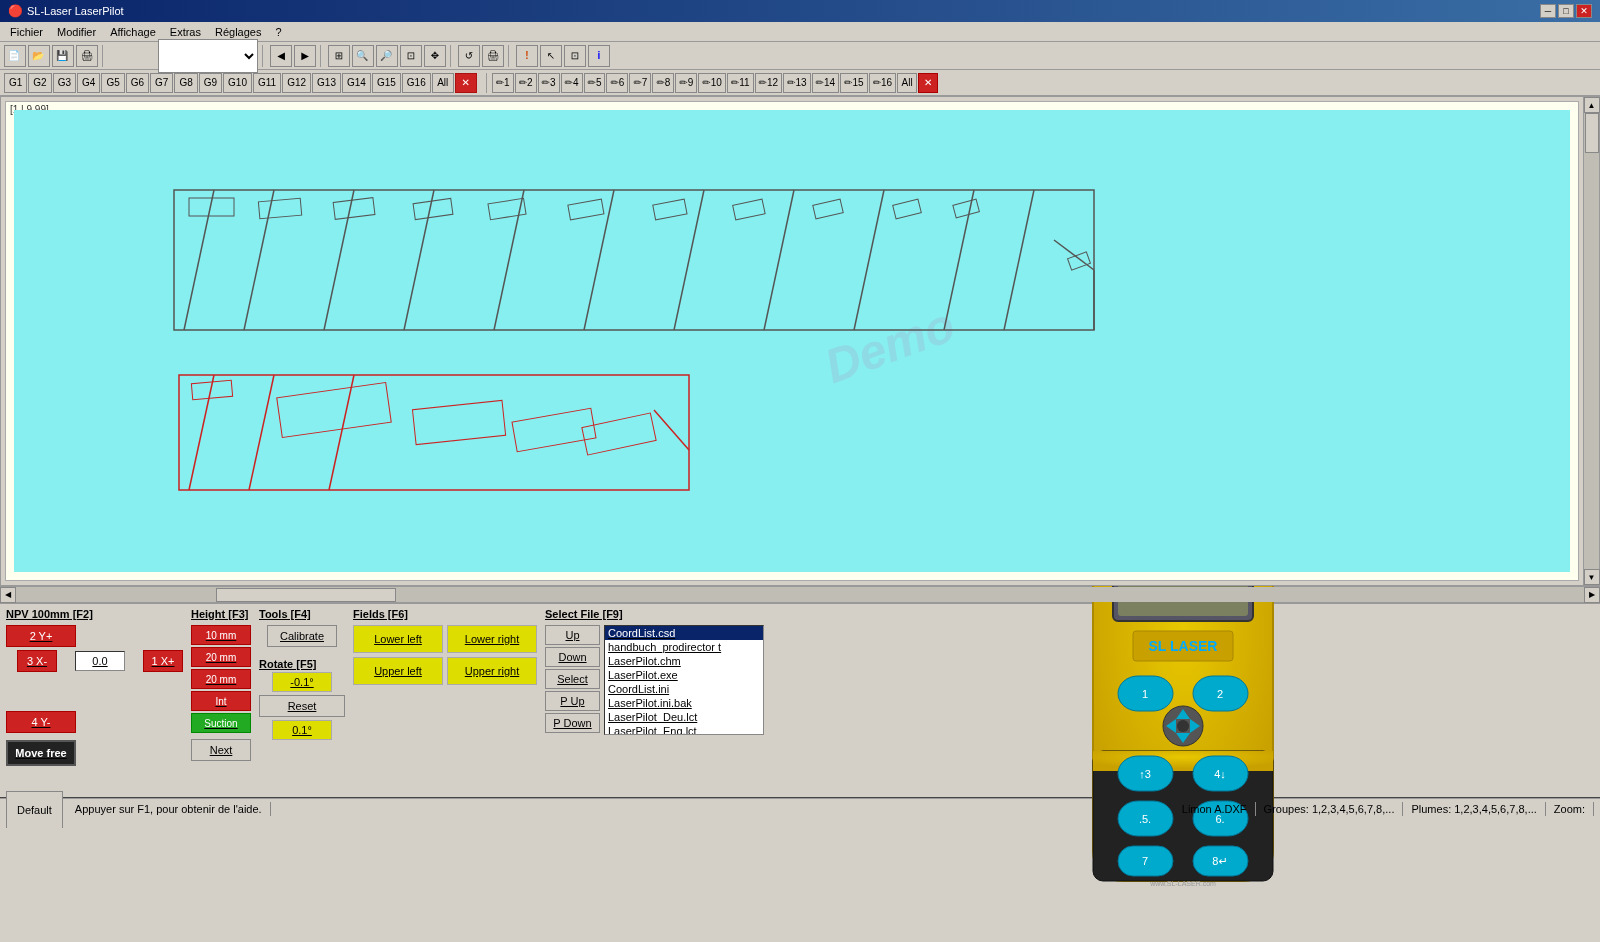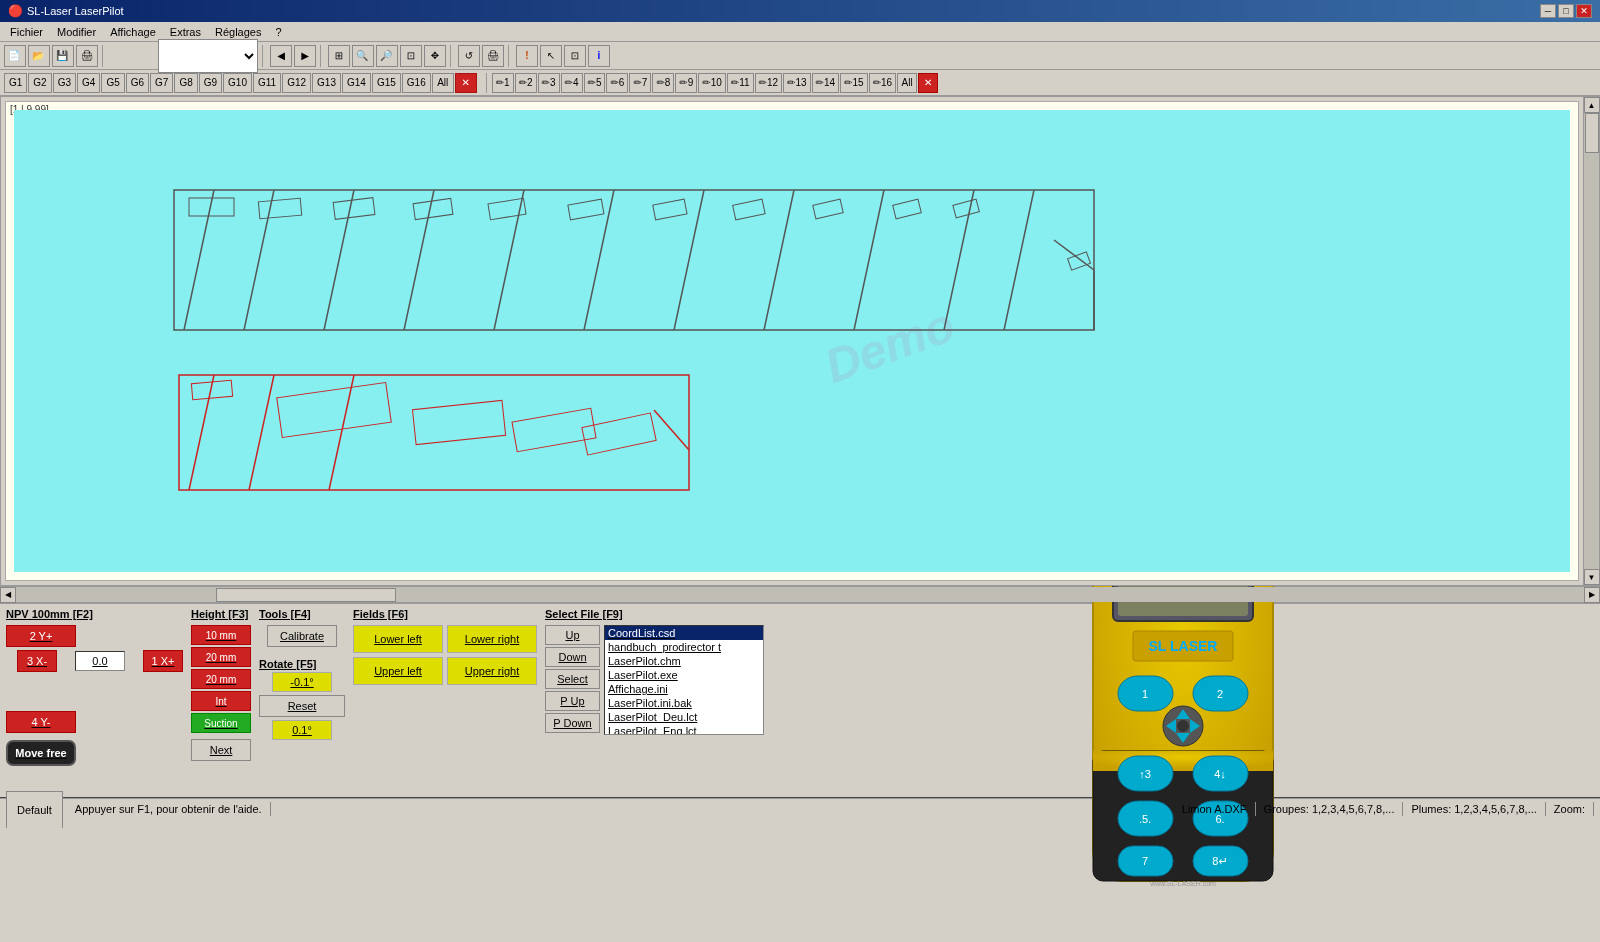--- a/index.html
+++ b/index.html
@@ -543,21 +543,21 @@
 
     <div class="ctrl-section">
       <div class="ctrl-title">NPV 100mm  [F2]</div>
       <button class="ctrl-btn ctrl-btn-red" style="width:70px;height:22px;">2 Y+</button>
       <div class="npv-grid">
         <button class="ctrl-btn ctrl-btn-red" style="height:22px;">3 X-</button>
         <div class="npv-val">0.0</div>
         <button class="ctrl-btn ctrl-btn-red" style="height:22px;">1 X+</button>
       </div>
       <button class="ctrl-btn ctrl-btn-red" style="width:70px;height:22px;">4 Y-</button>
-      <button class="ctrl-btn ctrl-btn-move" style="width:70px;height:26px;margin-top:4px;border-radius:7px;">Move free</button>
+      <button class="ctrl-btn ctrl-btn-move" style="width:70px;height:26px;margin-top:4px;">Move free</button>
     </div>
 
     <div class="ctrl-section">
       <div class="ctrl-title">Height  [F3]</div>
       <div class="height-btns">
         <button class="ctrl-btn ctrl-btn-red h-btn">10 mm</button>
         <button class="ctrl-btn ctrl-btn-red h-btn">20 mm</button>
         <button class="ctrl-btn ctrl-btn-red h-btn">20 mm</button>
         <button class="ctrl-btn ctrl-btn-red h-btn">Int</button>
         <button class="ctrl-btn ctrl-btn-green h-btn">Suction</button>
@@ -599,21 +599,21 @@
           <button class="sf-btn">Down</button>
           <button class="sf-btn">Select</button>
           <button class="sf-btn">P Up</button>
           <button class="sf-btn">P Down</button>
         </div>
         <div class="file-list" id="file-list-container">
         <div class="file-list-item selected">CoordList.csd</div>
             <div class="file-list-item">handbuch_prodirector t</div>
             <div class="file-list-item">LaserPilot.chm</div>
             <div class="file-list-item">LaserPilot.exe</div>
-            <div class="file-list-item">Affichage.ini</div>
+            <div class="file-list-item">CoordList.ini</div>
             <div class="file-list-item">LaserPilot.ini.bak</div>
             <div class="file-list-item">LaserPilot_Deu.lct</div>
             <div class="file-list-item">LaserPilot_Eng.lct</div>
           </div>
       </div>
     </div>
 
     <div class="remote-area">
       <svg width="200" height="380" viewBox="0 0 200 380">
 

